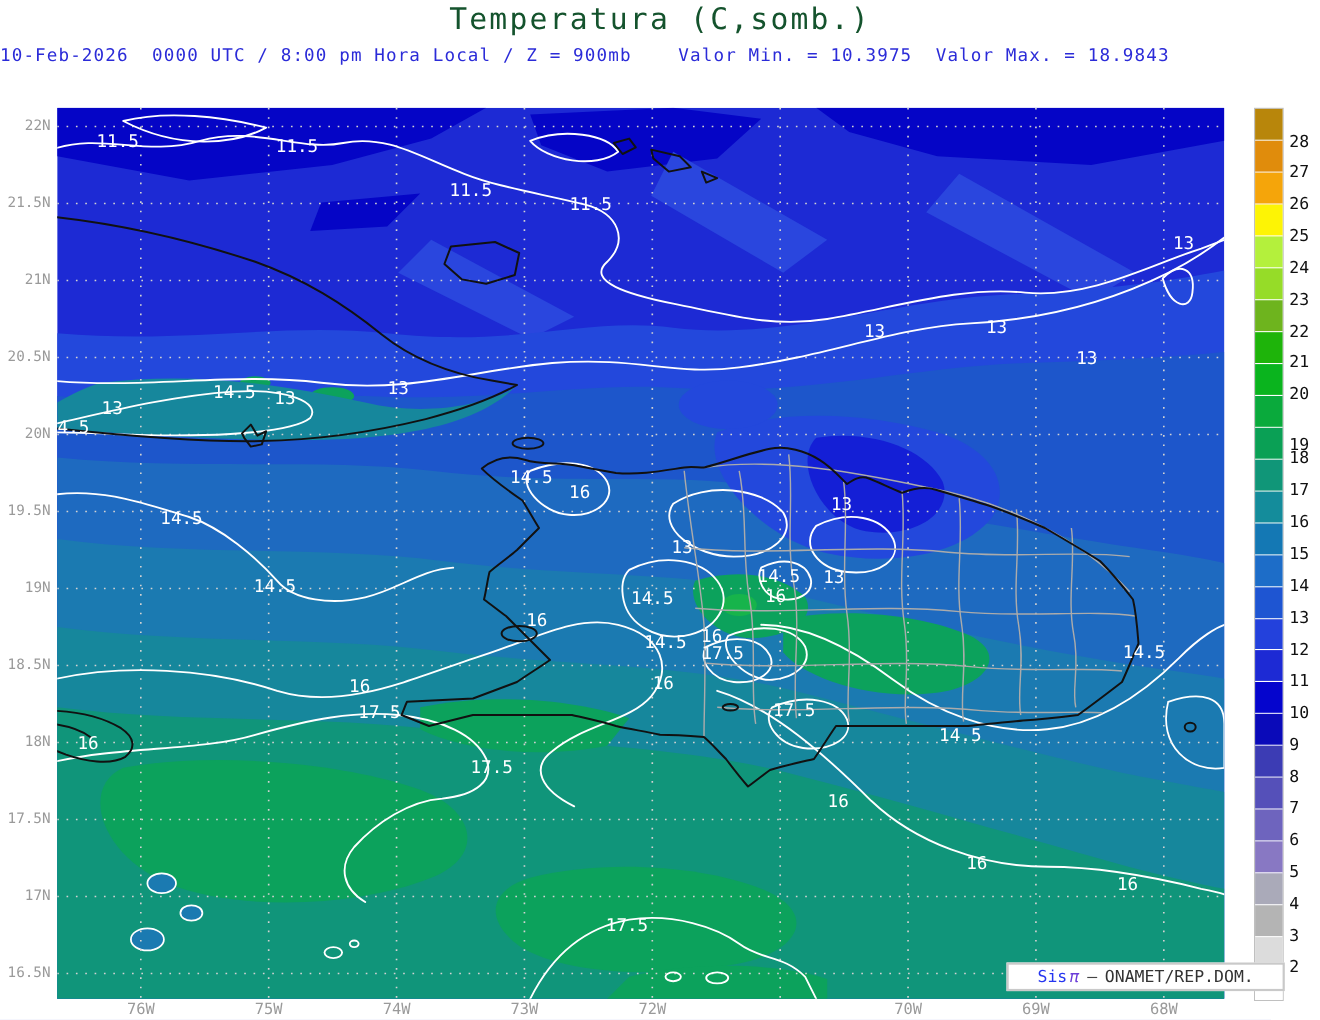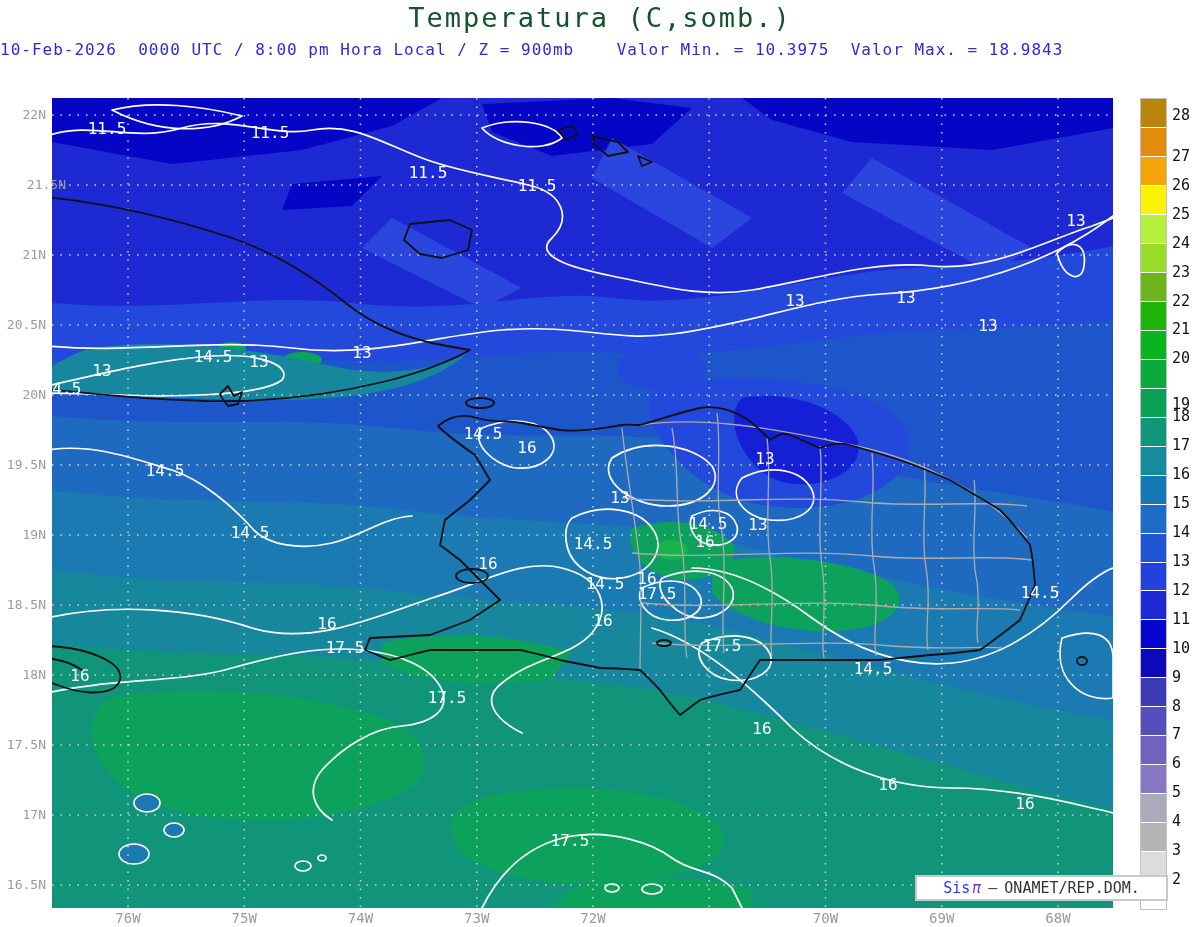--- a/index.html
+++ b/index.html
@@ -201,21 +201,21 @@
         <text x="293" y="555" class="clabel">17.5</text>
         <text x="395" y="605" class="clabel">17.5</text>
         <text x="518" y="748" class="clabel">17.5</text>
         <text x="605" y="501" class="clabel">17.5</text>
         <text x="670" y="553" class="clabel">17.5</text>
       </g>
   </svg>
 
   <div id="lat-labels">
       <div class="lat-label" style="left: 0px; top: 107px;">22N</div>
-      <div class="lat-label" style="left: 0px; top: 177px; padding-left: 20px;">21.5N</div>
+      <div class="lat-label" style="left: 0px; top: 177px;">21.5N</div>
       <div class="lat-label" style="left: 0px; top: 247px;">21N</div>
       <div class="lat-label" style="left: 0px; top: 317px;">20.5N</div>
       <div class="lat-label" style="left: 0px; top: 387px;">20N</div>
       <div class="lat-label" style="left: 0px; top: 457px;">19.5N</div>
       <div class="lat-label" style="left: 0px; top: 527px;">19N</div>
       <div class="lat-label" style="left: 0px; top: 597px;">18.5N</div>
       <div class="lat-label" style="left: 0px; top: 667px;">18N</div>
       <div class="lat-label" style="left: 0px; top: 737px;">17.5N</div>
       <div class="lat-label" style="left: 0px; top: 807px;">17N</div>
       <div class="lat-label" style="left: 0px; top: 877px;">16.5N</div>
@@ -256,21 +256,21 @@
       <div class="cb-seg" style="background: rgb(60, 60, 180);"></div>
       <div class="cb-seg" style="background: rgb(85, 80, 185);"></div>
       <div class="cb-seg" style="background: rgb(110, 100, 190);"></div>
       <div class="cb-seg" style="background: rgb(136, 120, 195);"></div>
       <div class="cb-seg" style="background: rgb(170, 170, 185);"></div>
       <div class="cb-seg" style="background: rgb(180, 180, 180);"></div>
       <div class="cb-seg" style="background: rgb(220, 220, 220);"></div>
       <div class="cb-seg" style="background: rgb(255, 255, 255);"></div>
     </div>
   <div id="cb-labels">
-      <div class="cb-label" style="top: 106px;">28</div>
+      <div class="cb-label" style="top: 120px;">28</div>
       <div class="cb-label" style="top: 146.857px;">27</div>
       <div class="cb-label" style="top: 175.786px;">26</div>
       <div class="cb-label" style="top: 204.714px;">25</div>
       <div class="cb-label" style="top: 233.643px;">24</div>
       <div class="cb-label" style="top: 262.571px;">23</div>
       <div class="cb-label" style="top: 291.5px;">22</div>
       <div class="cb-label" style="top: 320.429px;">21</div>
       <div class="cb-label" style="top: 349.357px;">20</div>
       <div class="cb-label" style="top: 395px; text-align: center;">19</div>
       <div class="cb-label" style="top: 407.214px;">18</div>

